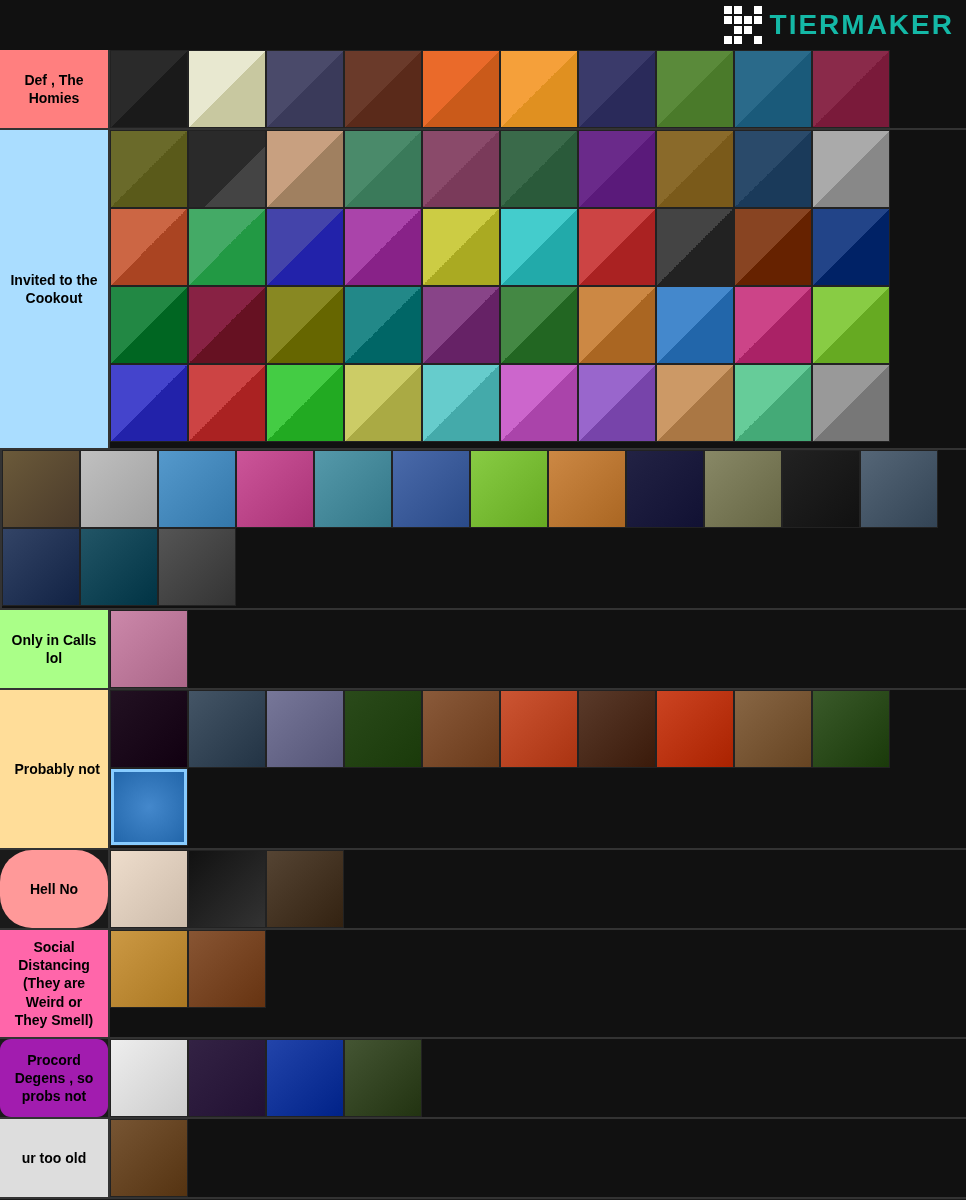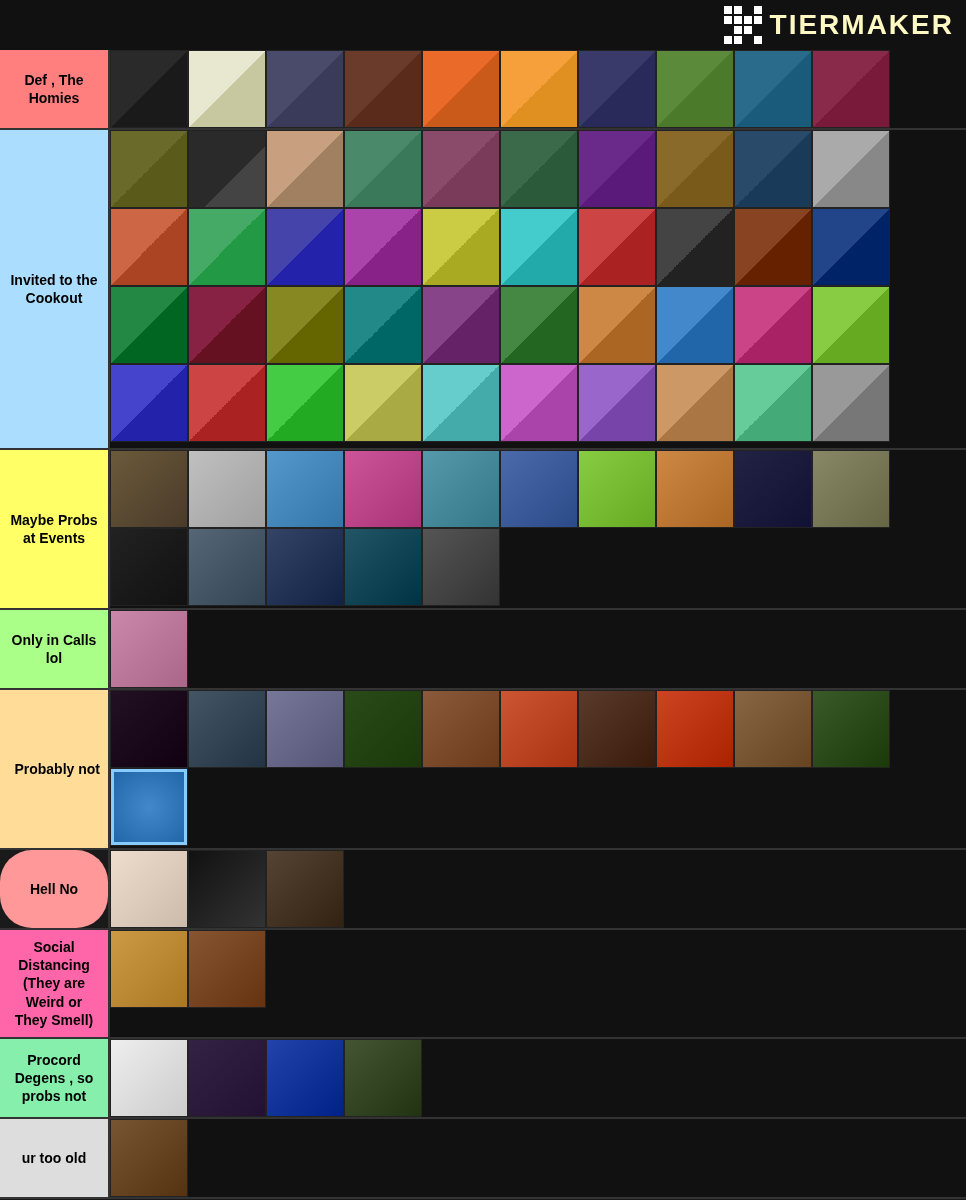--- a/index.html
+++ b/index.html
@@ -52,21 +52,21 @@
       align-items: center;
       justify-content: center;
       font-size: 10px;
       color: #888;
     }
     
     .tier-salmon { background-color: #FF7F7F; }
     .logo-text {
       font-size: 28px;
       font-weight: 900;
-      color: #fef9c3;
+      color: #14b8a6;
       letter-spacing: 2px;
       text-transform: uppercase;
     }
     .logo-grid {
       display: inline-grid;
       grid-template-columns: repeat(4, 8px);
       grid-template-rows: repeat(4, 8px);
       gap: 2px;
       margin-right: 8px;
       align-self: center;
@@ -333,23 +333,20 @@
       <div class="tier-item">
           <div class="avatar a49"></div>
         </div>
       <div class="tier-item">
           <div class="avatar a50"></div>
         </div>
     </div>
   </div>
 
   <div class="tier-row" style="min-height:160px;">
-    <div class="tier-label" style="background:#FFFF66;">
-      <span>Maybe Probs at Events</span>
-    </div>
     <div class="tier-items">
 
       <div class="tier-item">
           <div class="avatar" style="background:linear-gradient(135deg,#6b5a3a,#4a3a2a)"></div>
         </div>
       <div class="tier-item">
           <div class="avatar" style="background:linear-gradient(135deg,#c0c0c0,#a0a0a0)"></div>
         </div>
       <div class="tier-item">
           <div class="avatar" style="background:linear-gradient(135deg,#5599cc,#3377aa)"></div>
@@ -473,21 +470,21 @@
       <div class="tier-item">
           <div class="avatar" style="background:linear-gradient(135deg,#cc9944,#aa7722)"></div>
         </div>
       <div class="tier-item">
           <div class="avatar" style="background:linear-gradient(135deg,#885533,#663311)"></div>
         </div>
     </div>
   </div>
 
   <div class="tier-row">
-    <div class="tier-label" style="background:#86efac;">
+    <div class="tier-label" style="background:#a21caf;border-radius:11px;">
       <span>Procord Degens , so probs not</span>
     </div>
     <div class="tier-items">
       <div class="tier-item">
           <div class="avatar" style="background:linear-gradient(135deg,#eeeeee,#cccccc)"></div>
         </div>
       <div class="tier-item">
           <div class="avatar" style="background:linear-gradient(135deg,#332244,#221133)"></div>
         </div>
       <div class="tier-item">

